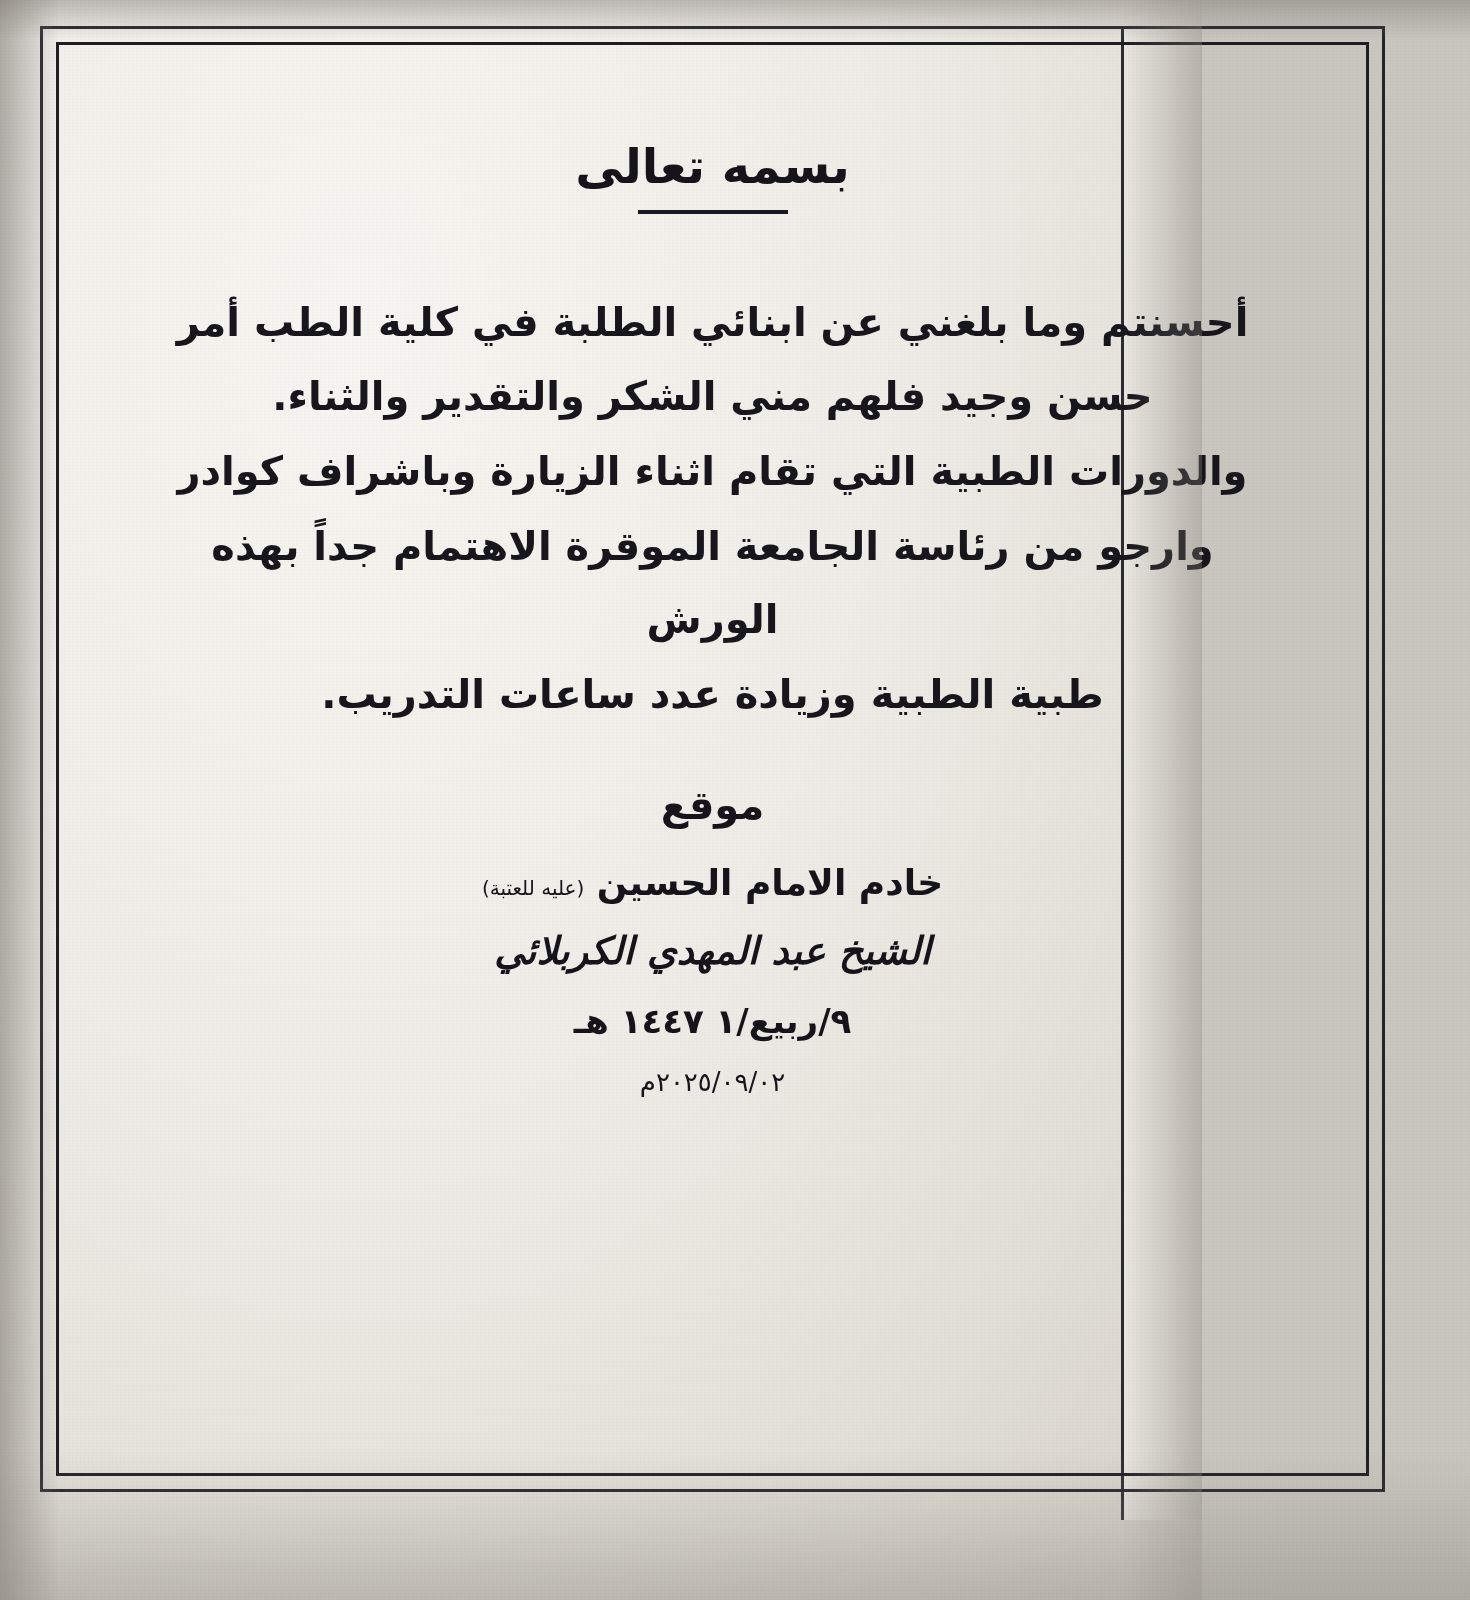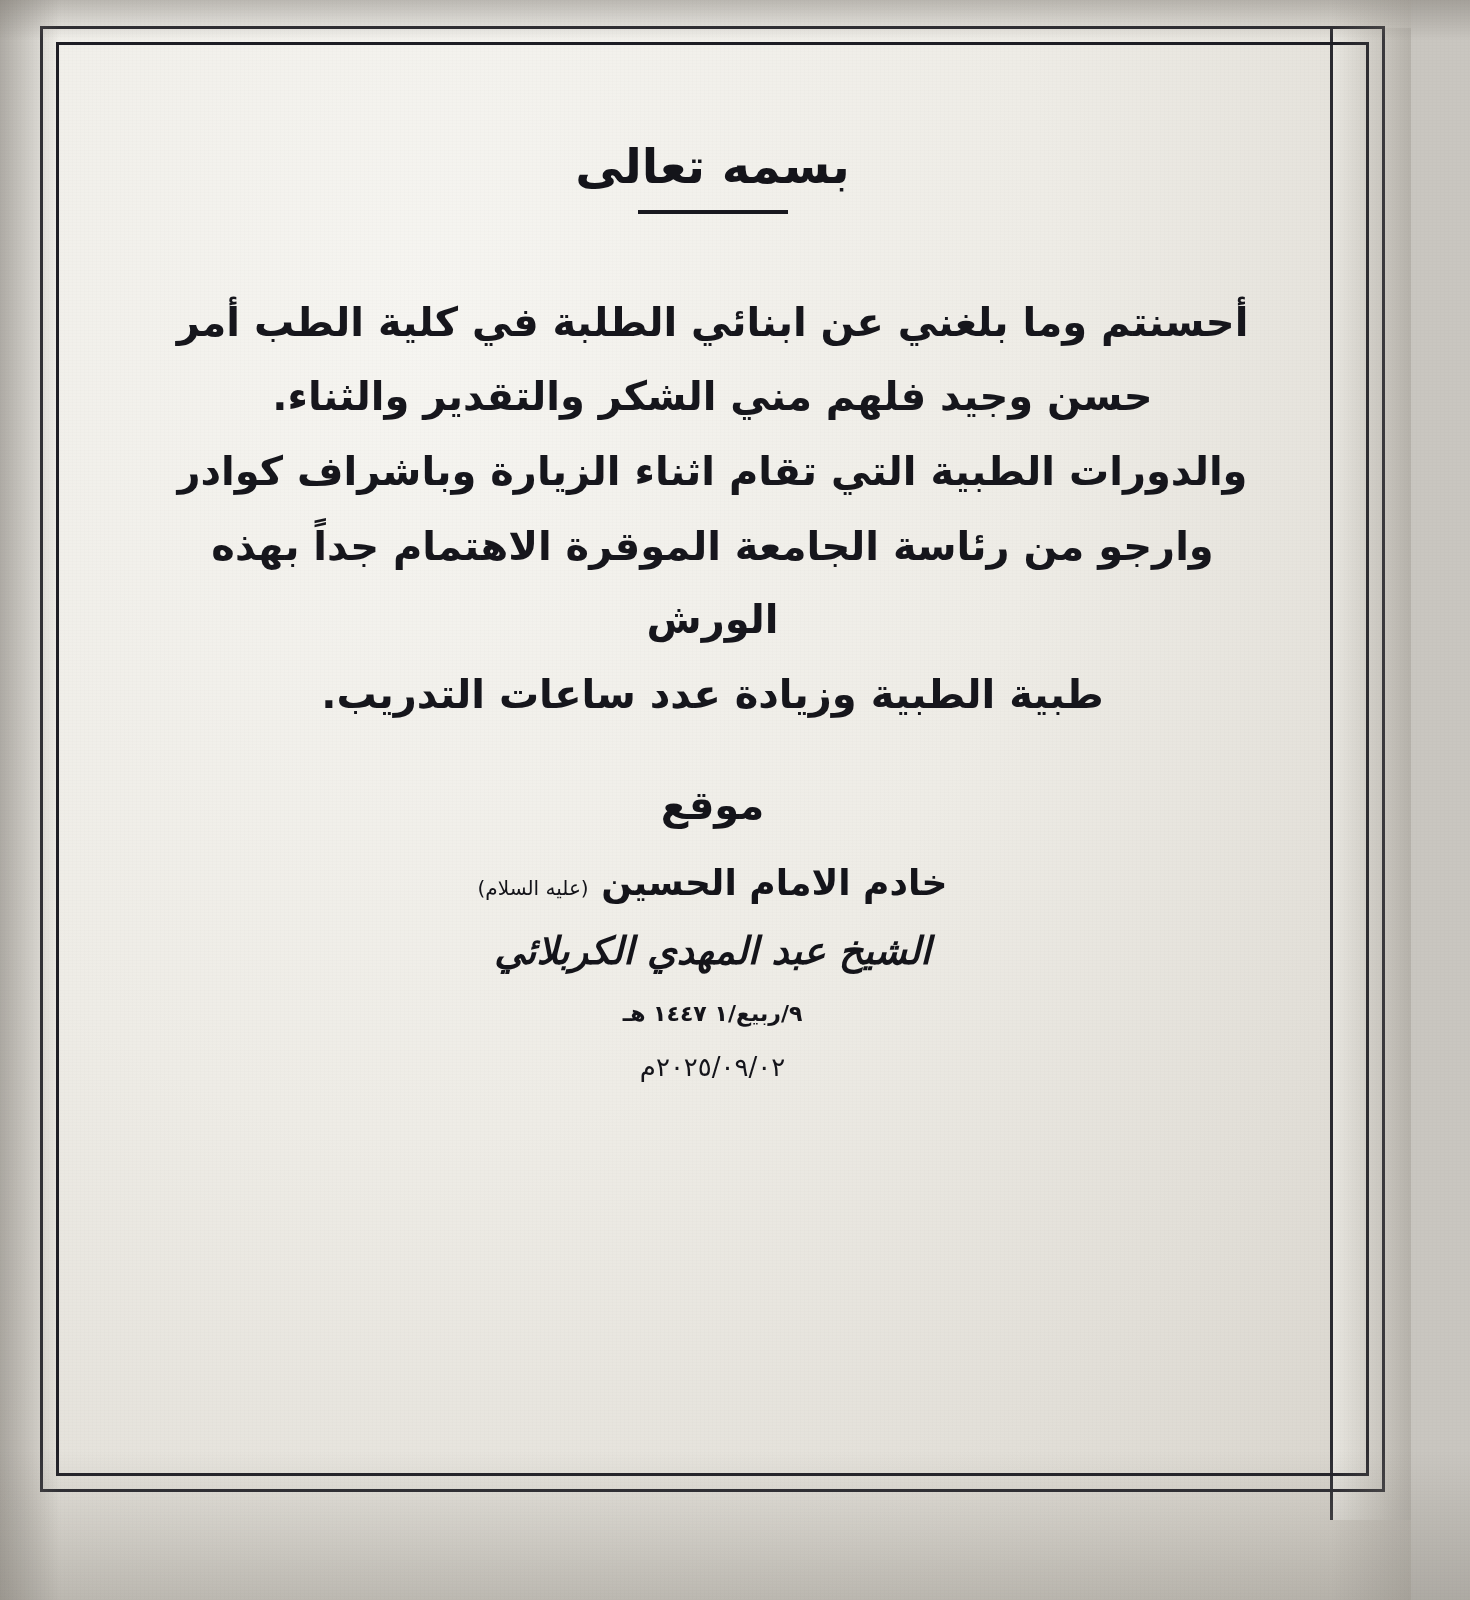--- a/index.html
+++ b/index.html
@@ -12,21 +12,21 @@
     background: #c9c6c0;
     font-family: "DejaVu Sans", "Liberation Sans", sans-serif;
     overflow: hidden;
   }
 
   
   .page {
     position: absolute;
     left: 0;
     top: 0;
-    width: 1411px;
+    width: 1202px;
     height: 1600px;
     background:
       radial-gradient(ellipse at 30% 20%, #f6f5f1 0%, #eeece6 45%, #e2dfd8 75%, #d6d2ca 100%);
   }
 
   
   .shade-left {
     position: absolute;
     left: 0; top: 0;
     width: 60px; height: 1600px;
@@ -152,21 +152,21 @@
     font-weight: bold;
     margin-bottom: 28px;
     font-style: italic;
   }
   .sig-name-3 {
     font-size: 36px;
     font-weight: bold;
     margin-bottom: 36px;
   }
   .sig-date-h {
-    font-size: 22px;
+    font-size: 34px;
     font-weight: 600;
     margin-bottom: 26px;
     letter-spacing: 1px;
   }
   .sig-date-g {
     font-size: 26px;
     font-weight: 400;
     letter-spacing: 1px;
   }
 
@@ -205,21 +205,21 @@
       <p>حسن وجيد فلهم مني الشكر والتقدير والثناء.</p>
       <p>والدورات الطبية التي تقام اثناء الزيارة وباشراف كوادر</p>
       <p>وارجو من رئاسة الجامعة الموقرة الاهتمام جداً بهذه الورش</p>
       <p>طبية الطبية وزيادة عدد ساعات التدريب.</p>
     </div>
 
     <div class="sig-block">
       <div class="sig-line-muqi">موقع</div>
       <div class="sig-name-1">
         <span>خادم الامام الحسين</span>
-        <span class="honorific">(عليه السلام)</span>
+        <span class="honorific">(عليه للعتبة)</span>
       </div>
       <div class="sig-name-2">الشيخ عبد المهدي الكربلائي</div>
       <div class="sig-date-h">٩/ربيع/١ ١٤٤٧ هـ</div>
       <div class="sig-date-g">٢٠٢٥/٠٩/٠٢م</div>
     </div>
 
   </div>
 
   <div class="shade-left"></div>
   <div class="shade-top"></div>

